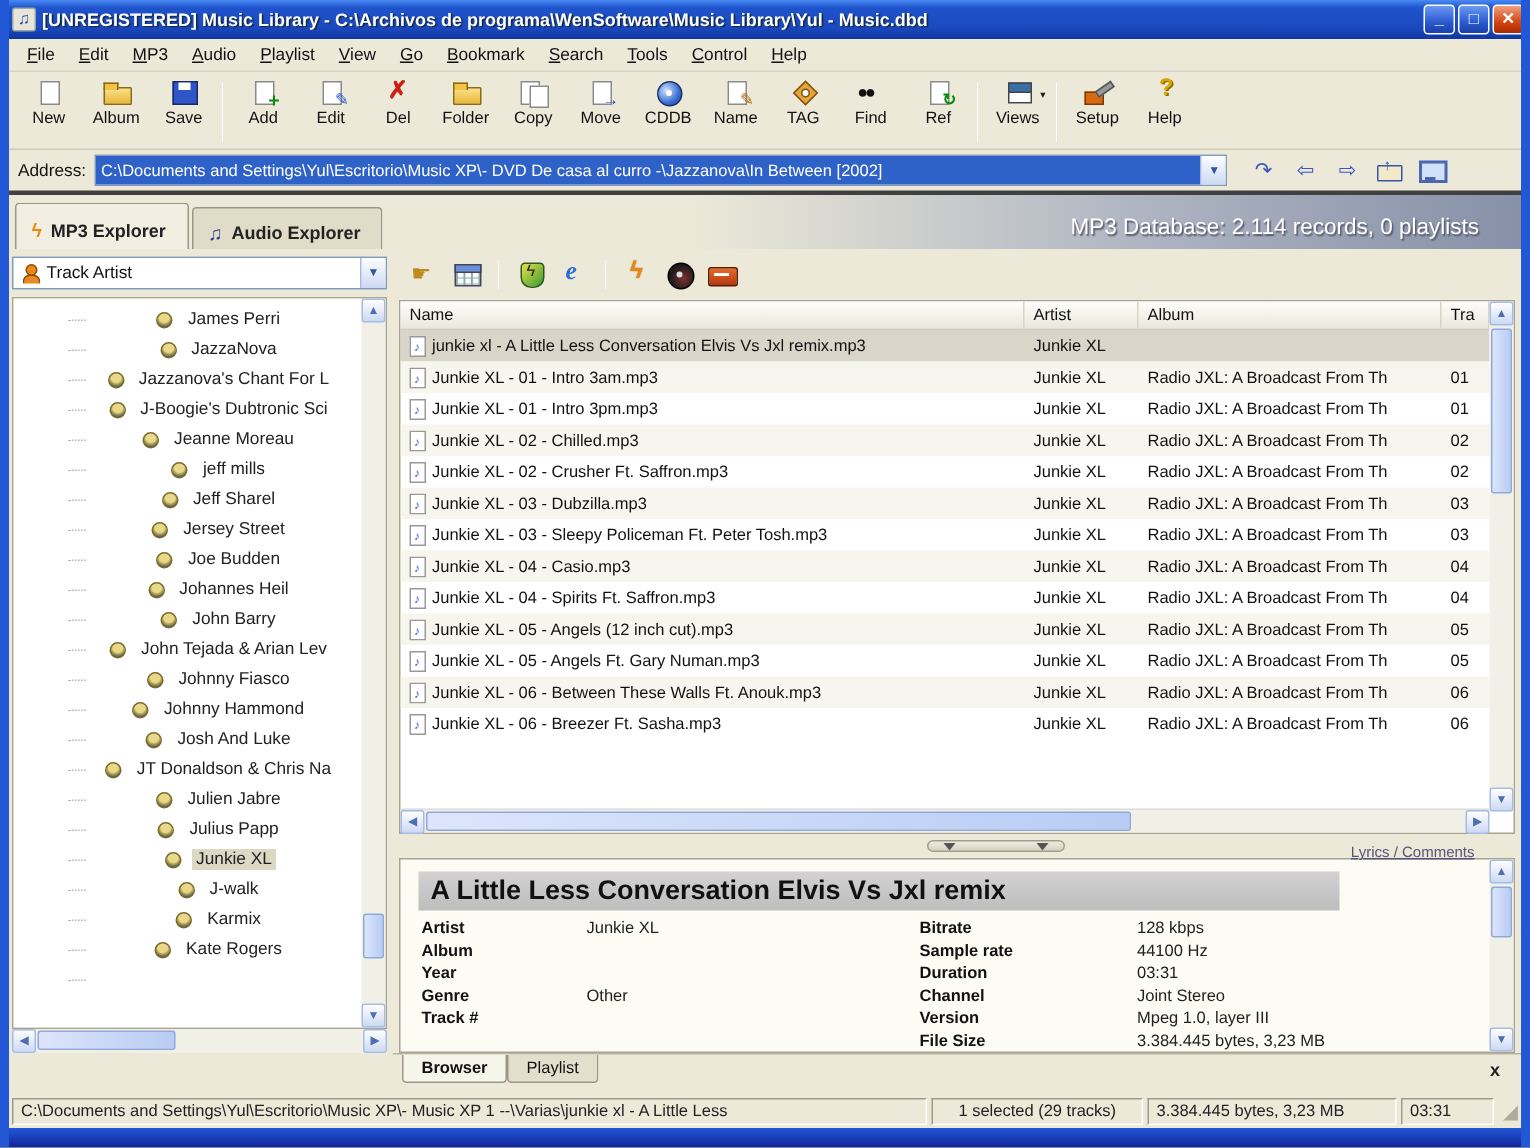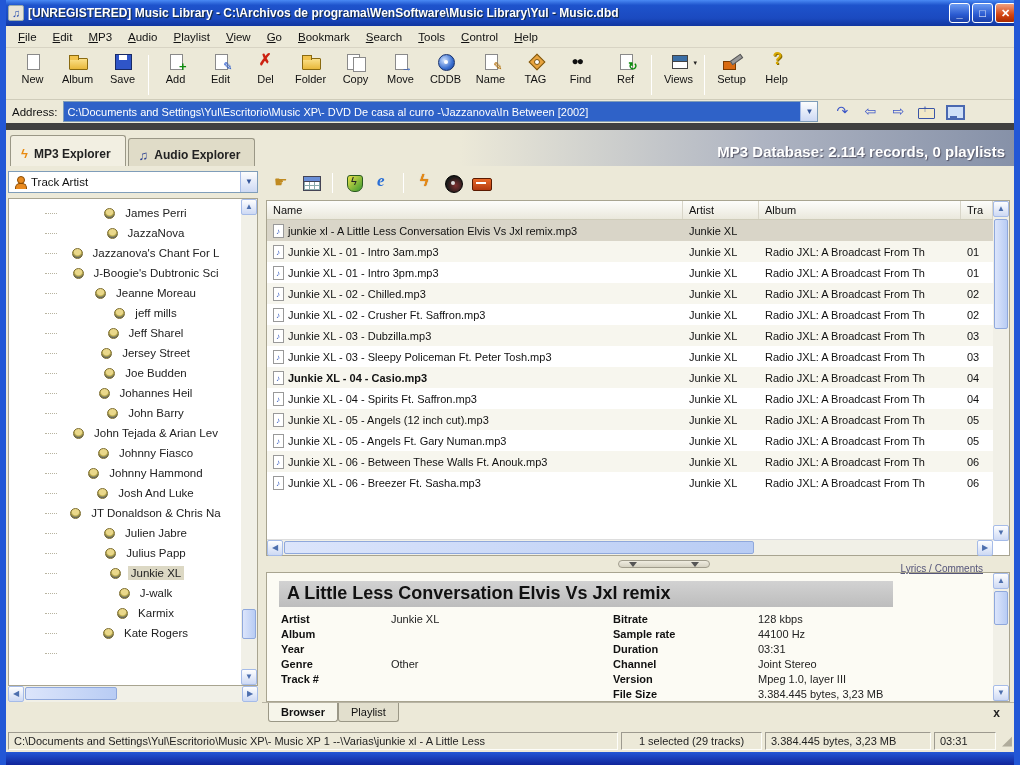--- a/index.html
+++ b/index.html
@@ -60,41 +60,41 @@
   [class~="tag-icon"]::before{content:"";left:7px;top:3px;width:10px;height:10px;background:#e8a33d;border:1px solid #7a5510;transform:rotate(45deg);}
   [class~="tag-icon"]::after{content:"";left:10px;top:6px;width:4px;height:4px;background:#fff;border:1px solid #7a5510;border-radius:50%;}
   [class~="find-icon"]::after{content:"\25CF\25CF";color:#111;font-size:12px;letter-spacing:-2px;left:3px;top:1px;}
   [class~="views-icon"]::before{content:"";left:5px;top:2px;width:14px;height:12px;background:#fff;border:1px solid #444;}
   [class~="views-icon"]::after{content:"";left:5px;top:2px;width:14px;height:5px;background:#3a6ea5;border:1px solid #444;}
   [class~="setup-icon"]::before{content:"";left:3px;top:8px;width:11px;height:7px;background:#d86a10;border:1px solid #7a3a00;}
   [class~="setup-icon"]::after{content:"";left:10px;top:4px;width:11px;height:3px;background:#999;border:1px solid #555;transform:rotate(-35deg);}
   [class~="help-icon"]::after{content:"?";color:#d8a800;font-size:16px;font-weight:bold;left:8px;top:-3px;text-shadow:1px 1px 0 #8a6d00;}
   
   .addressbar{position:absolute;left:0;top:100px;width:1008px;height:30px;background:#ece9d8;
-    display:flex;align-items:center;padding:0 6px;border-bottom:7px solid #404040;}
+    display:flex;align-items:center;padding:0 6px;border-bottom:3px solid #404040;}
   .addr-label{font-size:11.5px;color:#111;margin-right:6px;}
   .addr-combo{flex:0 0 755px;height:21px;background:#fff;border:1px solid #7f9db9;display:flex;}
   .addr-input{flex:1;border:none;outline:none;background:#2f62c8;color:#fff;font:11px "Liberation Sans",sans-serif;padding:0 3px;}
   .addr-drop{width:17px;background:linear-gradient(#fdfdfd,#cdd9f4);border-left:1px solid #a5bbe8;
     color:#33549a;font-size:8px;line-height:19px;text-align:center;}
   .addr-tools{display:flex;gap:8px;margin-left:14px;align-items:center;}
   .addr-btn{width:20px;height:18px;font-size:14px;line-height:16px;text-align:center;color:#3a55c8;position:relative;}
   .folder-up-icon::before{content:"";position:absolute;left:2px;top:5px;width:15px;height:9px;
     background:#f2e9c8;border:1px solid #3a55a8;border-radius:1px;}
   .folder-up-icon::after{content:"\2191";position:absolute;left:6px;top:-2px;font-size:10px;font-weight:bold;color:#3a55a8;}
   .desktop-icon::before{content:"";position:absolute;left:2px;top:2px;width:15px;height:11px;background:#cfe0f8;border:2px solid #4a68b0;}
   .desktop-icon::after{content:"";position:absolute;left:6px;top:13px;width:7px;height:3px;background:#4a68b0;}
   
   .tabrow{position:absolute;left:0;top:130px;width:1008px;height:36px;
     background:linear-gradient(90deg,#ece9d8 45%,#aeb4c2 75%,#8691a8);display:flex;align-items:flex-end;}
   .x-tab{height:28px;padding:5px 14px 0 10px;font-size:12px;font-weight:bold;color:#222;
     background:#e0dcc8;border:1px solid #9a9786;border-bottom:none;border-radius:3px 3px 0 0;display:flex;gap:6px;align-items:center;}
   .x-tab.active{background:#f2efe2;height:31px;}
   .x-tab .tabic{font-size:13px;}
-  .db-badge{margin-left:auto;padding:0 9px 6px 0;font-size:15px;font-weight:bold;color:#fff;text-shadow:1px 1px 1px #556;}
+  .db-badge{margin-left:auto;padding:0 28px 6px 0;font-size:15px;font-weight:normal;color:#fff;text-shadow:1px 1px 1px #556;}
   .lightning-icon{color:#e88a10;font-weight:bold;}
   .speaker-icon{color:#2a3f8f;}
   
   .sidebar{position:absolute;left:0;top:166px;width:254px;height:536px;background:#ece9d8;padding:5px 2px 0 2px;}
   .combo{height:22px;background:#fff;border:1px solid #7f9db9;display:flex;align-items:center;}
   .combo .person-icon{width:14px;height:14px;position:relative;margin:0 4px;}
   .person-icon::before{content:"";position:absolute;left:4px;top:1px;width:6px;height:6px;border-radius:50%;background:#e88a20;border:1px solid #8a4a00;}
   .person-icon::after{content:"";position:absolute;left:2px;top:8px;width:10px;height:5px;border-radius:5px 5px 0 0;background:#e88a20;border:1px solid #8a4a00;border-bottom:none;}
   .combo-text{flex:1;font-size:11.5px;color:#111;}
   .combo-drop{width:17px;height:20px;background:linear-gradient(#fdfdfd,#cdd9f4);border-left:1px solid #a5bbe8;color:#33549a;font-size:8px;line-height:19px;text-align:center;}
@@ -508,21 +508,21 @@
           <div class="trow">
             <span class="td" style="flex: 0 0 416px;">
               <span class="mp3-file-icon"></span>
               <span>Junkie XL - 03 - Sleepy Policeman Ft. Peter Tosh.mp3</span>
             </span>
             <span class="td" style="flex: 0 0 76px;">Junkie XL</span>
             <span class="td" style="flex: 0 0 202px;">Radio JXL: A Broadcast From Th</span>
             <span class="td" style="flex: 0 0 32px;">03</span>
           </div>
           <div class="trow">
-            <span class="td" style="flex: 0 0 416px; font-weight: bold;">
+            <span class="td" style="flex: 0 0 416px;">
               <span class="mp3-file-icon"></span>
               <span>Junkie XL - 04 - Casio.mp3</span>
             </span>
             <span class="td" style="flex: 0 0 76px;">Junkie XL</span>
             <span class="td" style="flex: 0 0 202px;">Radio JXL: A Broadcast From Th</span>
             <span class="td" style="flex: 0 0 32px;">04</span>
           </div>
           <div class="trow">
             <span class="td" style="flex: 0 0 416px;">
               <span class="mp3-file-icon"></span>

